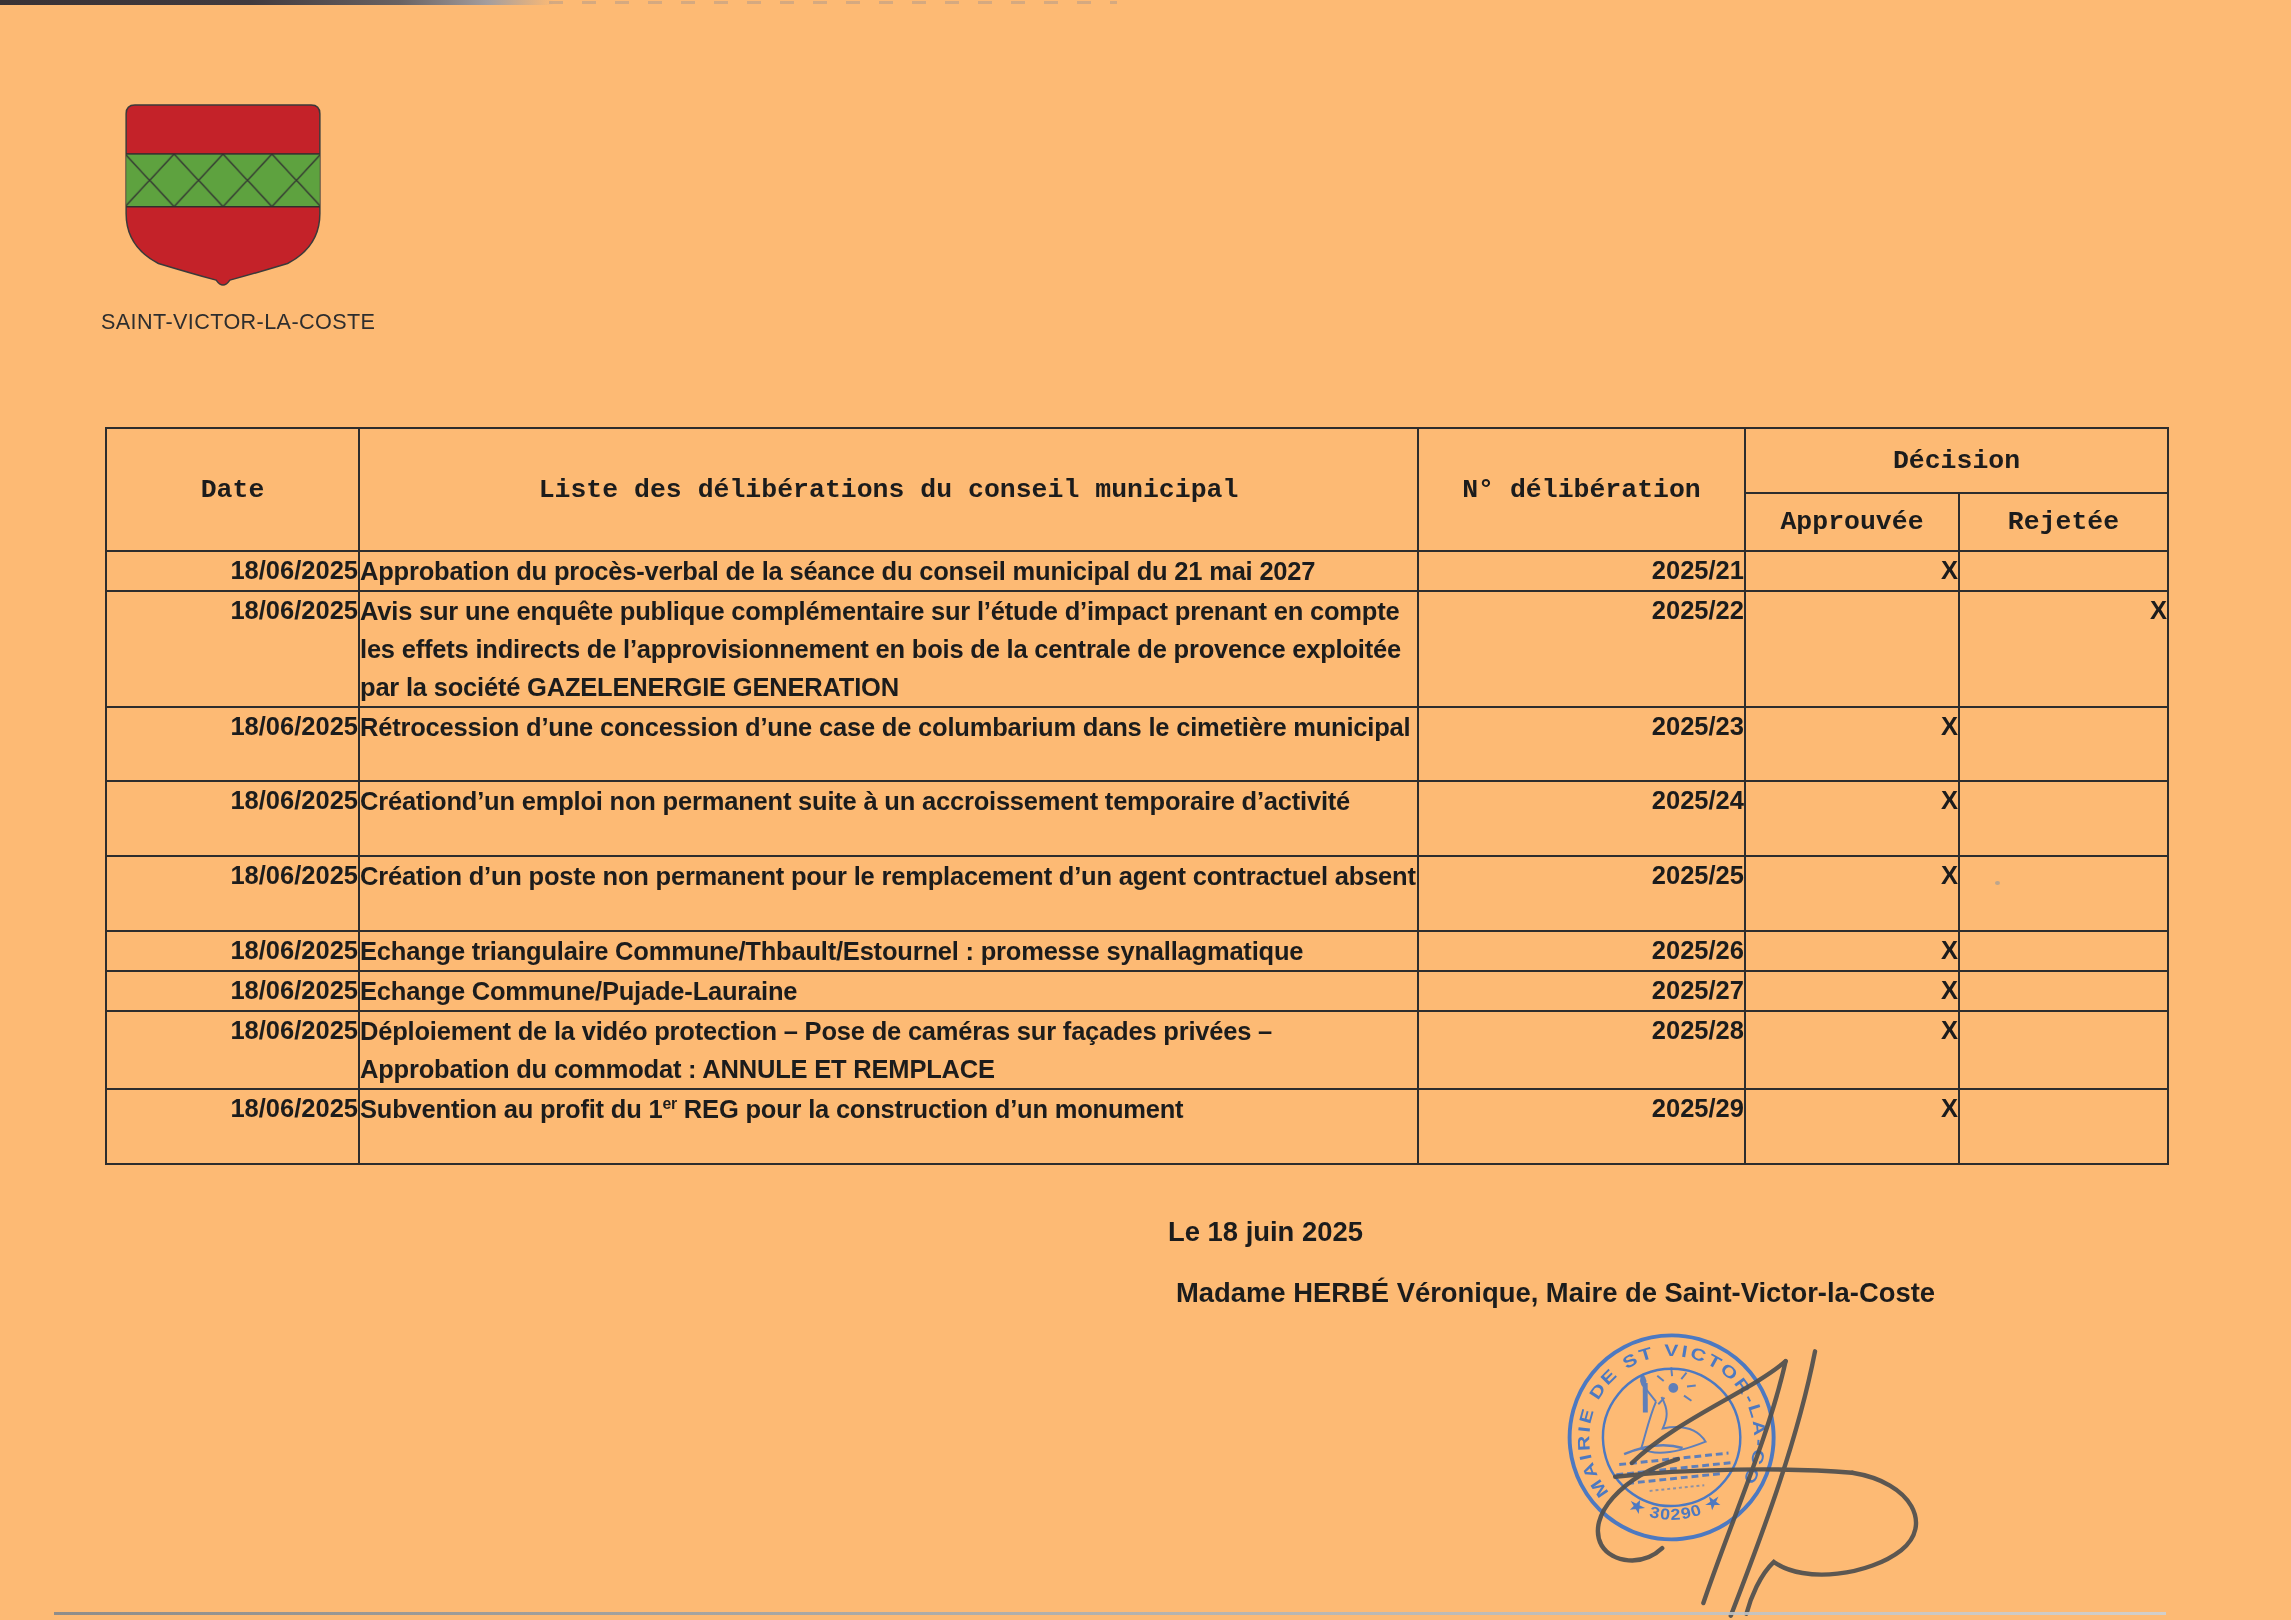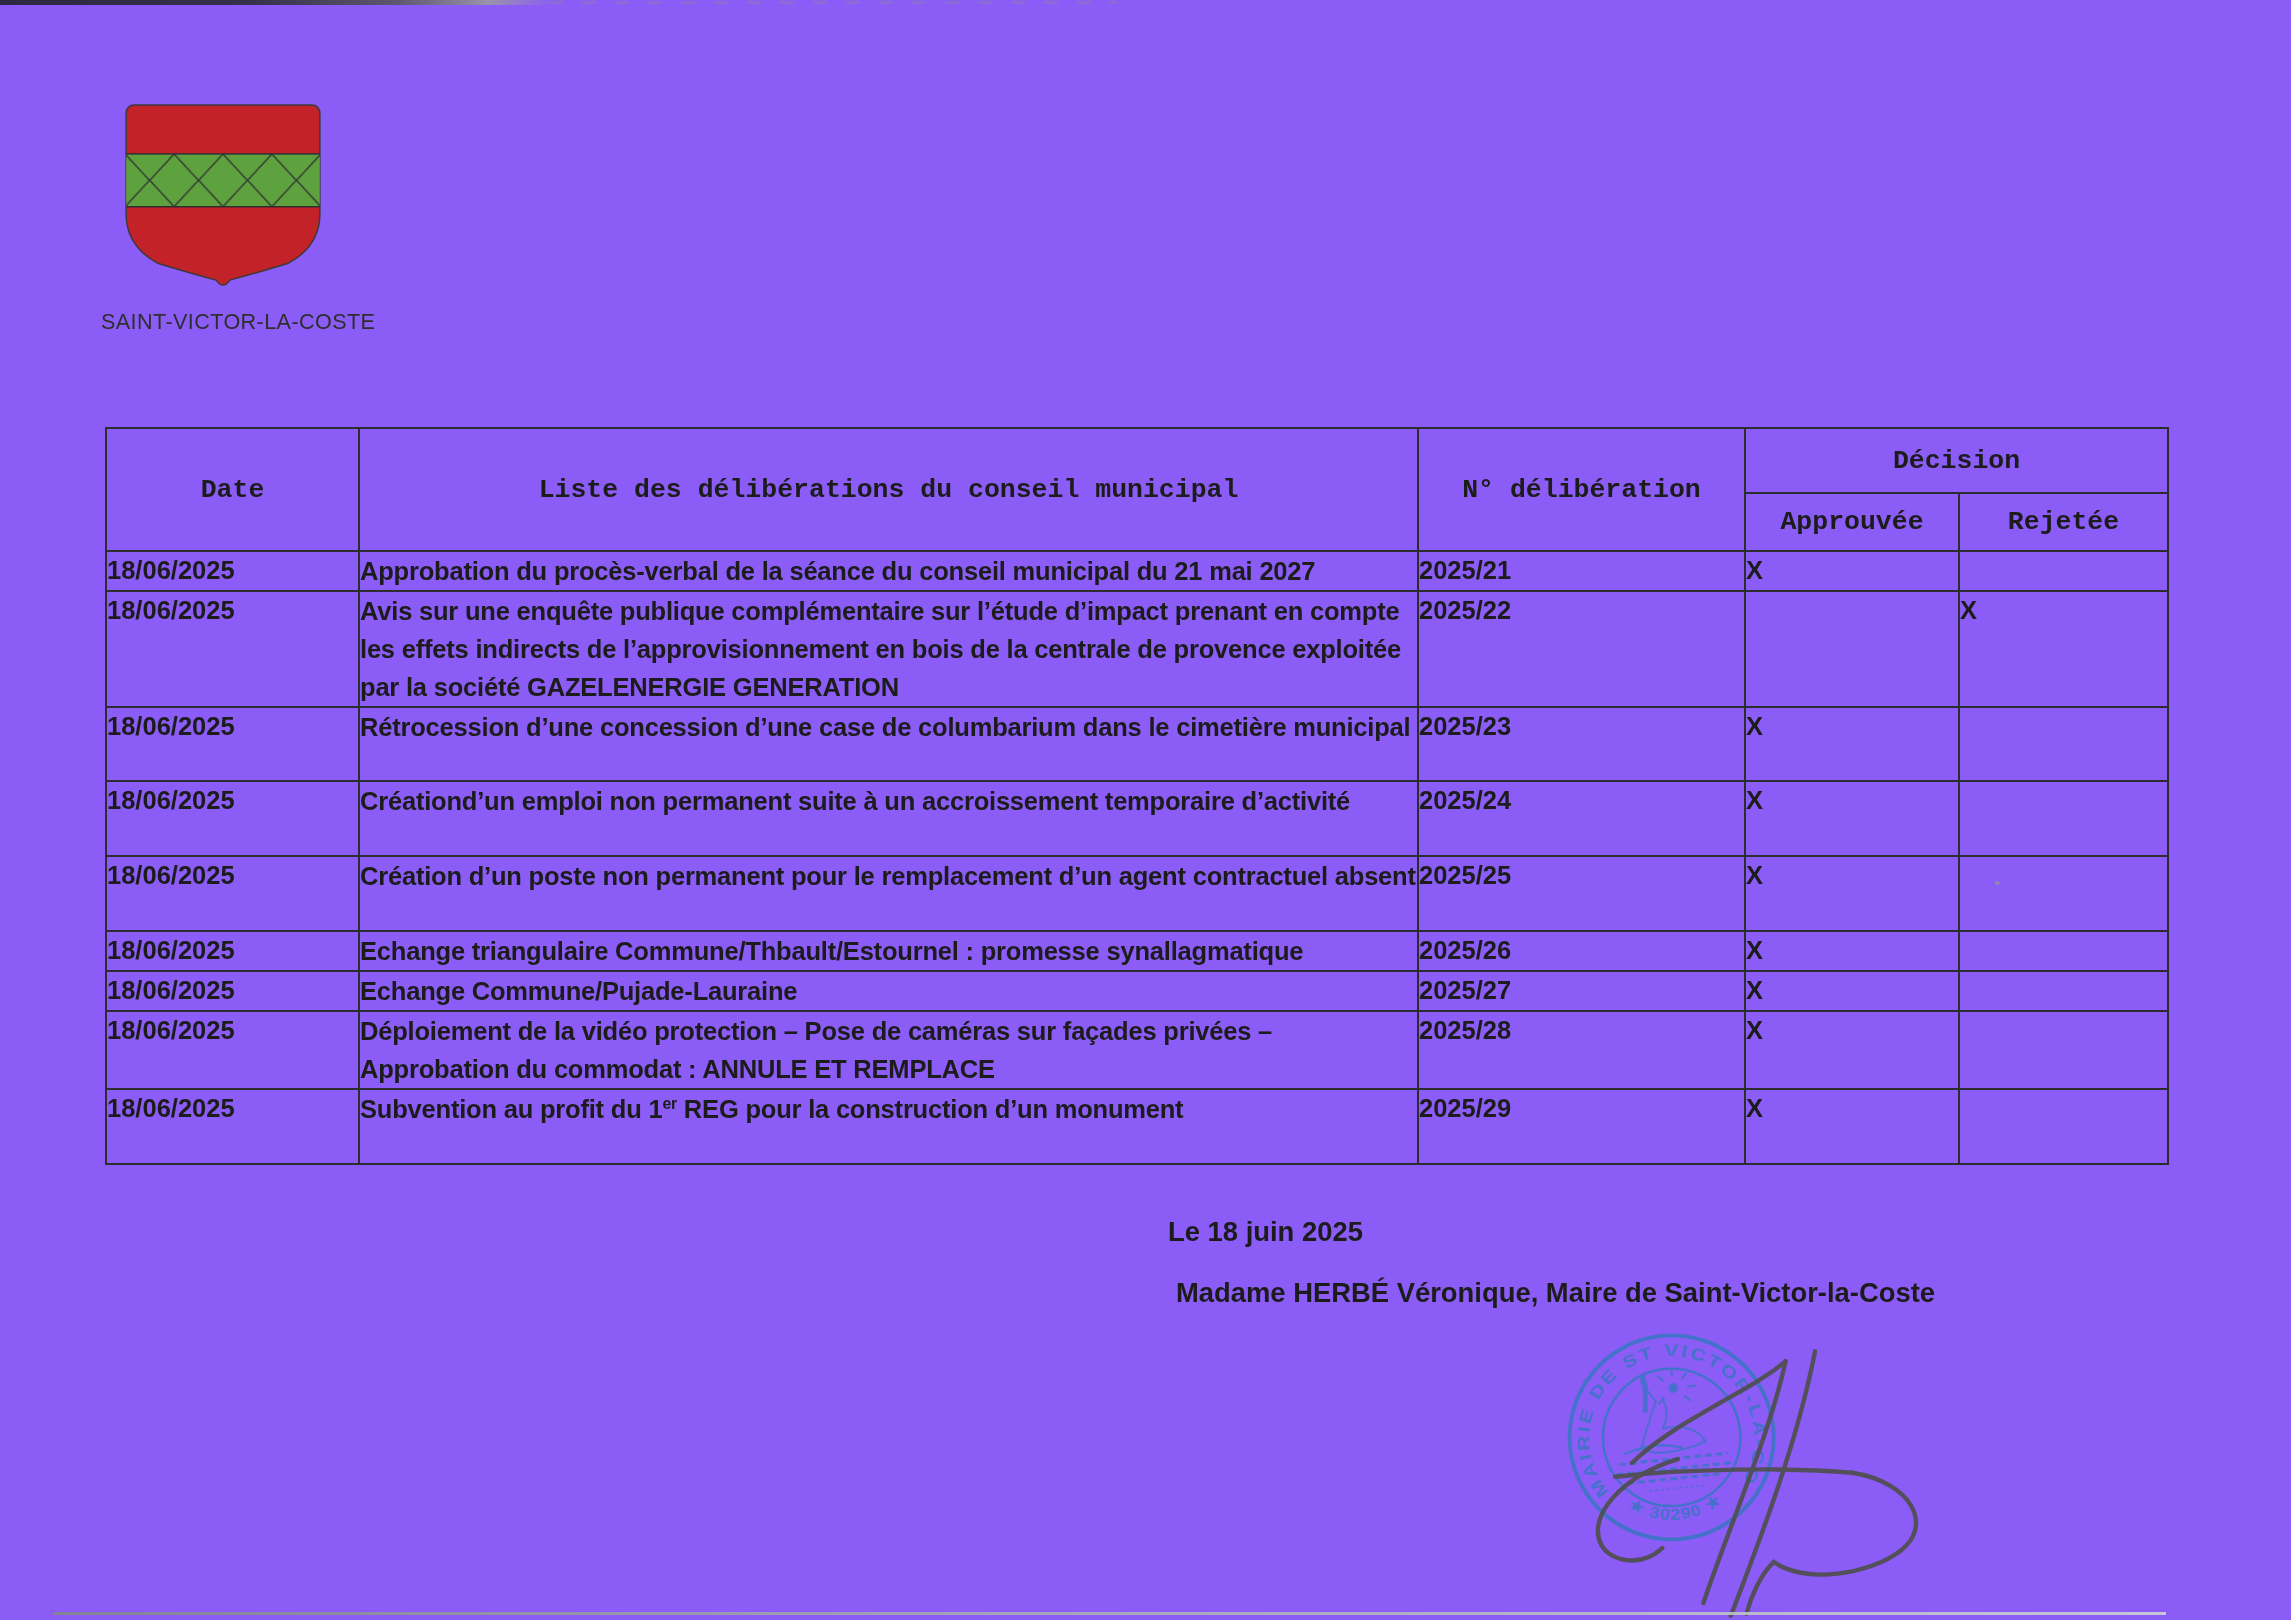--- a/index.html
+++ b/index.html
@@ -1,17 +1,17 @@
 <!DOCTYPE html>
 <html><head>
 <meta charset="utf-8">
 <style>
   html,body{margin:0;padding:0;background:#e8e8e8;}
   .page{
-    position:relative;width:2292px;height:1620px;background:#8b5cf6;
+    position:relative;width:2292px;height:1620px;background:#fdba74;
     font-family:"Liberation Sans", sans-serif;color:#1c1c1c;overflow:hidden;
   }
   
   .artifact-top{position:absolute;left:0;top:0;width:554px;height:4.9px;
     background:linear-gradient(90deg,#23232e 0%,#2c2c38 45%,#585860 72%,#9a9aa2 88%,rgba(255,255,255,0) 100%);opacity:.9;}
   .artifact-top2{position:absolute;left:549px;top:1px;width:568px;height:2.9px;
     background:repeating-linear-gradient(90deg,#8a8a96 0 13.7px,rgba(255,255,255,0) 13.7px 33px);opacity:.35;}
   .artifact-bottom{position:absolute;left:54px;top:1612px;width:2112px;height:2.9px;
     background:linear-gradient(90deg,#83888c 0%,#a7adb1 45%,#cdd1d4 100%);opacity:.9;}
   .speck{position:absolute;left:1995px;top:881px;width:4.9px;height:3.9px;background:#9b9b9b;border-radius:50%;opacity:.65;}
@@ -22,21 +22,21 @@
     letter-spacing:0.4px;color:#2e2e2e;}
   .doc-title{position:absolute;left:105px;top:359px;width:2062px;text-align:center;
     font-size:28px;font-weight:700;letter-spacing:-0.2px;}
 
   
   table.delib{position:absolute;left:105px;top:427px;width:2061px;
     border-collapse:collapse;table-layout:fixed;}
   table.delib th,table.delib td{border:2px solid #2d2d2d;overflow:hidden;}
   table.delib th{font-size:26.5px;font-weight:700;vertical-align:middle;text-align:center;padding:0;font-family:Liberation Mono, monospace;}
   table.delib td{font-size:25.5px;font-weight:700;vertical-align:top;padding:0;}
-  td.c-date,td.c-num,td.c-dec{text-align:left;line-height:36px;}
+  td.c-date,td.c-num,td.c-dec{text-align:right;line-height:36px;}
   td.c-lib{padding:0 9.8px 0 13.7px;line-height:38px;letter-spacing:-0.2px;}
   td.c-lib sup{font-size:0.62em;vertical-align:super;line-height:0;}
 
   
   .footer-date{position:absolute;left:1168px;top:1216px;font-size:27.4px;font-weight:700;}
   .footer-signatory{position:absolute;left:1176px;top:1277px;font-size:27.4px;font-weight:700;}
 
   
   .stamp{position:absolute;left:1551px;top:1319px;width:255px;height:255px;transform:rotate(-6deg);opacity:.92;}
   .stamp text{font-family:"Liberation Sans",sans-serif;font-weight:700;}

